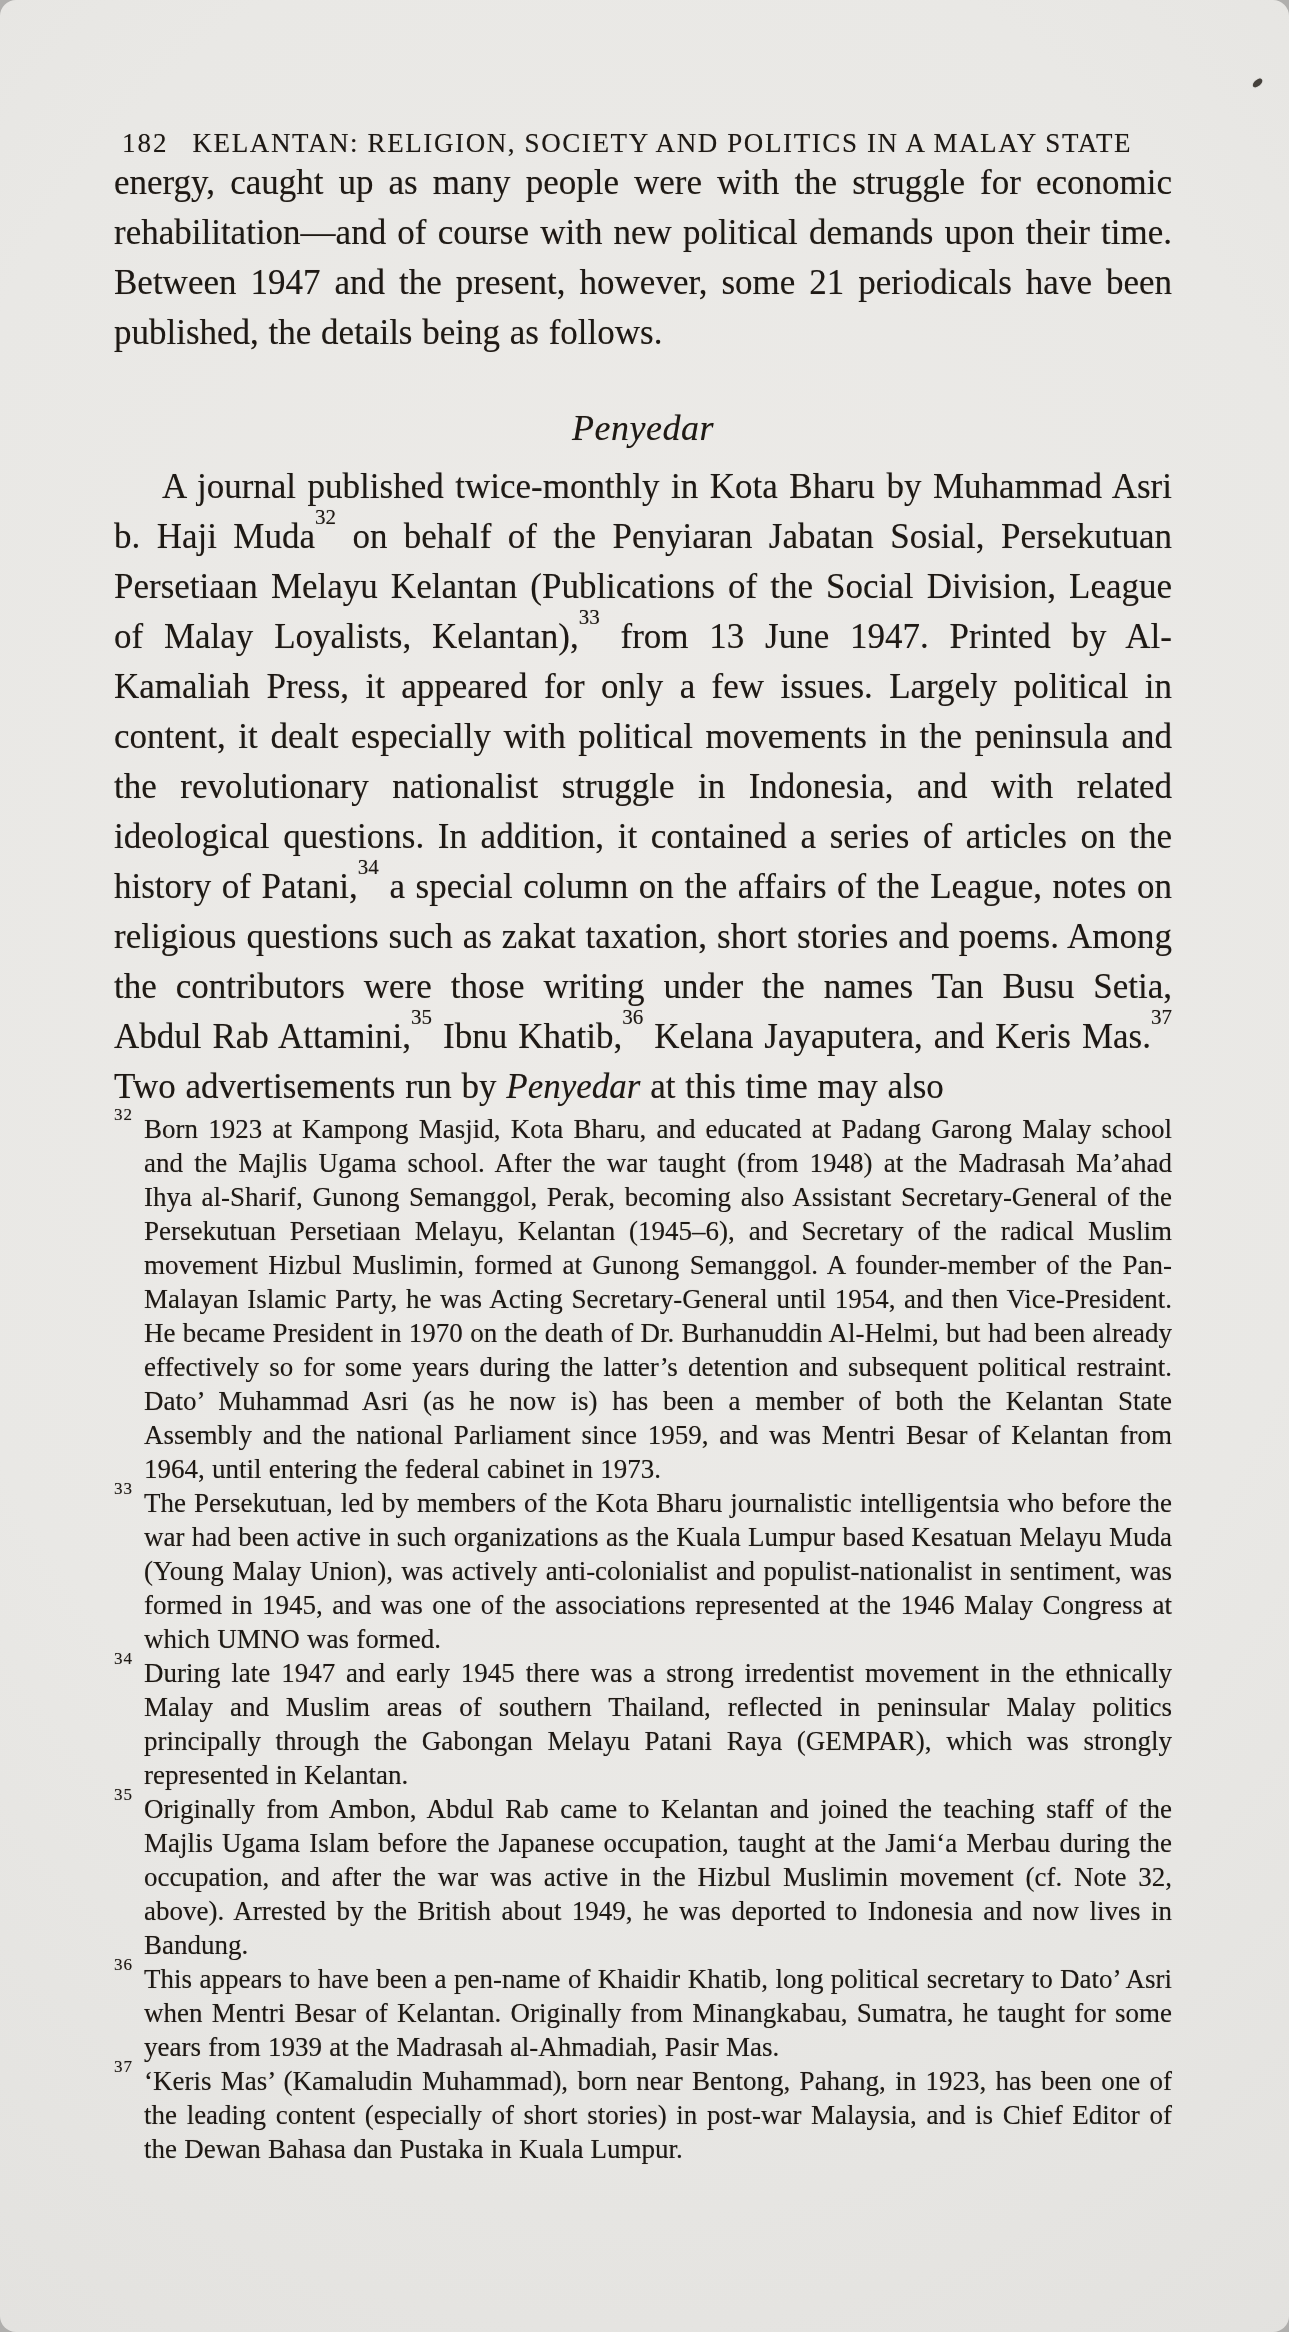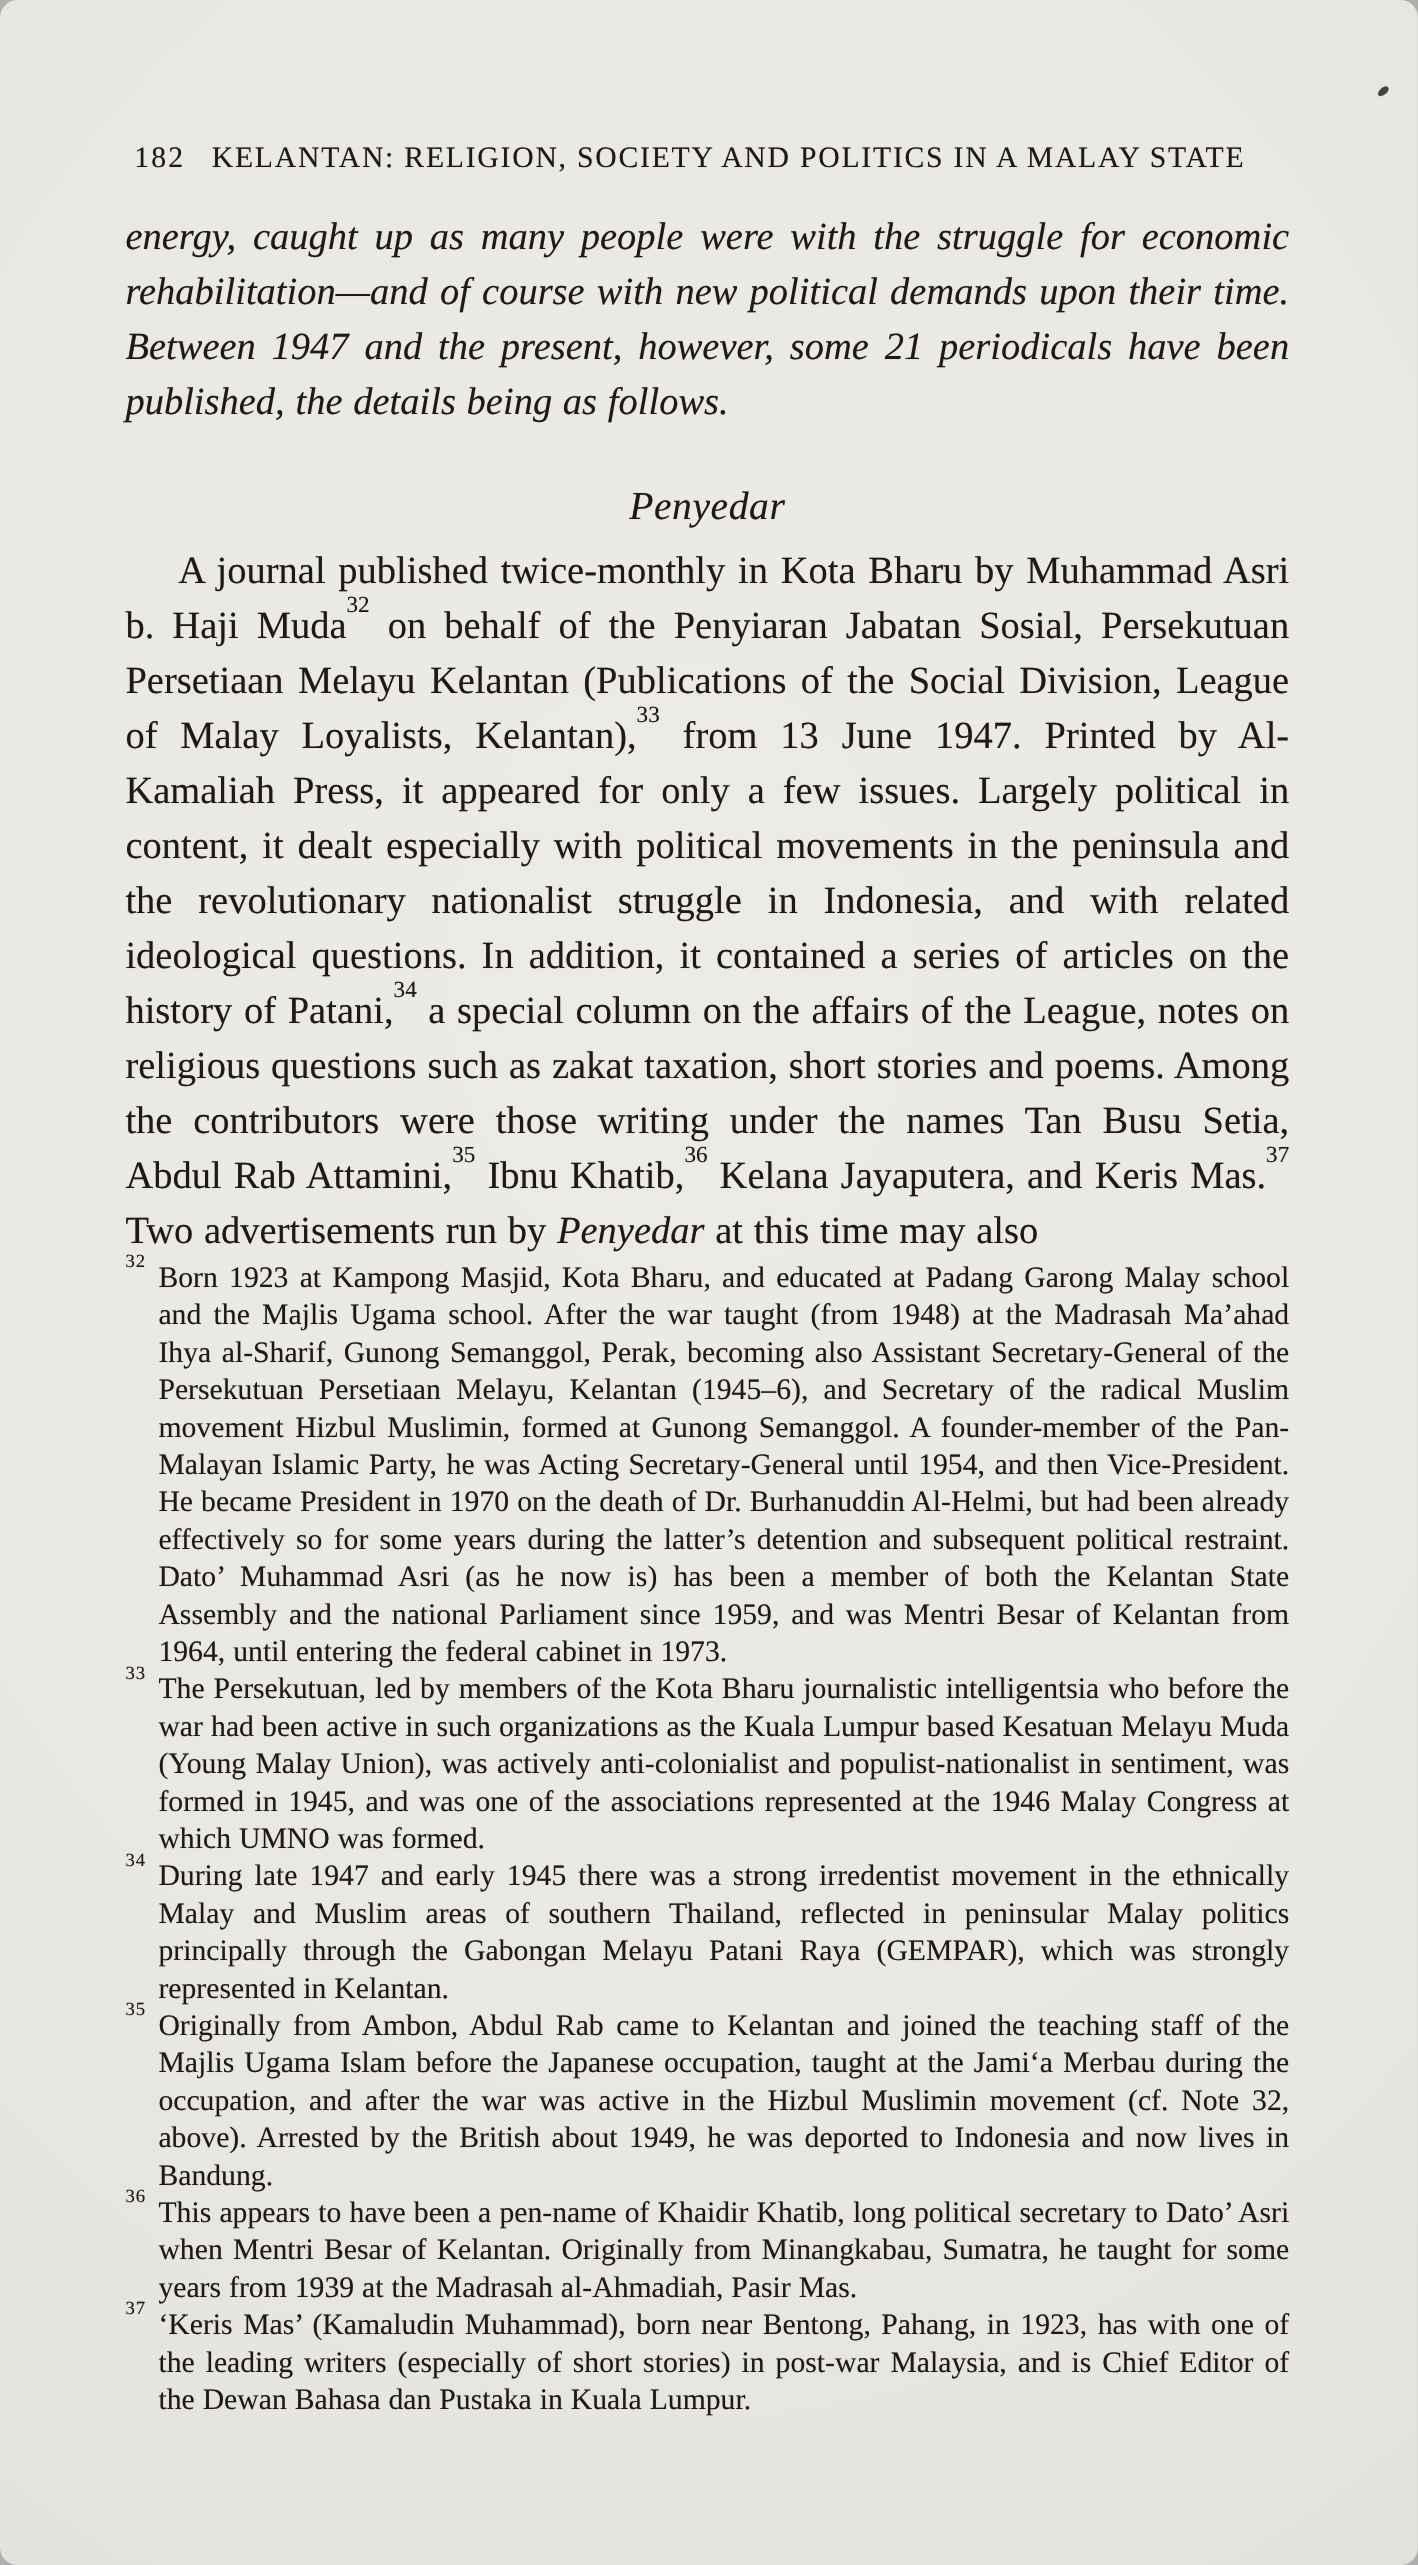--- a/index.html
+++ b/index.html
@@ -42,22 +42,20 @@
     letter-spacing: 2px;
   }
   .body-para {
     margin: 0;
     font-size: 35px;
     line-height: 50px;
     text-align: justify;
     word-spacing: 1px;
   }
   .para-continuation {
-    margin-top: 32px;
-    font-style: italic;
   }
   .section-heading {
     margin: 50px 0 14px 0;
     font-size: 36px;
     line-height: 40px;
     font-weight: normal;
     font-style: italic;
     text-align: center;
     letter-spacing: 0.5px;
   }
@@ -131,18 +129,18 @@
       <p class="footnote"><sup>32</sup><span>Born 1923 at Kampong Masjid, Kota Bharu, and educated at Padang Garong Malay school and the Majlis Ugama school. After the war taught (from 1948) at the Madrasah Ma’ahad Ihya al-Sharif, Gunong Semanggol, Perak, becoming also Assistant Secretary-General of the Persekutuan Persetiaan Melayu, Kelantan (1945–6), and Secretary of the radical Muslim movement Hizbul Muslimin, formed at Gunong Semanggol. A founder-member of the Pan-Malayan Islamic Party, he was Acting Secretary-General until 1954, and then Vice-President. He became President in 1970 on the death of Dr. Burhanuddin Al-Helmi, but had been already effectively so for some years during the latter’s detention and subsequent political restraint. Dato’ Muhammad Asri (as he now is) has been a member of both the Kelantan State Assembly and the national Parliament since 1959, and was Mentri Besar of Kelantan from 1964, until entering the federal cabinet in 1973.</span></p>
 
       <p class="footnote"><sup>33</sup><span>The Persekutuan, led by members of the Kota Bharu journalistic intelligentsia who before the war had been active in such organizations as the Kuala Lumpur based Kesatuan Melayu Muda (Young Malay Union), was actively anti-colonialist and populist-nationalist in sentiment, was formed in 1945, and was one of the associations represented at the 1946 Malay Congress at which UMNO was formed.</span></p>
 
       <p class="footnote"><sup>34</sup><span>During late 1947 and early 1945 there was a strong irredentist movement in the ethnically Malay and Muslim areas of southern Thailand, reflected in peninsular Malay politics principally through the Gabongan Melayu Patani Raya (GEMPAR), which was strongly represented in Kelantan.</span></p>
 
       <p class="footnote"><sup>35</sup><span>Originally from Ambon, Abdul Rab came to Kelantan and joined the teaching staff of the Majlis Ugama Islam before the Japanese occupation, taught at the Jami‘a Merbau during the occupation, and after the war was active in the Hizbul Muslimin movement (cf. Note 32, above). Arrested by the British about 1949, he was deported to Indonesia and now lives in Bandung.</span></p>
 
       <p class="footnote"><sup>36</sup><span>This appears to have been a pen-name of Khaidir Khatib, long political secretary to Dato’ Asri when Mentri Besar of Kelantan. Originally from Minangkabau, Sumatra, he taught for some years from 1939 at the Madrasah al-Ahmadiah, Pasir Mas.</span></p>
 
-      <p class="footnote"><sup>37</sup><span>‘Keris Mas’ (Kamaludin Muhammad), born near Bentong, Pahang, in 1923, has with one of the leading writers (especially of short stories) in post-war Malaysia, and is Chief Editor of the Dewan Bahasa dan Pustaka in Kuala Lumpur.</span></p>
+      <p class="footnote"><sup>37</sup><span>‘Keris Mas’ (Kamaludin Muhammad), born near Bentong, Pahang, in 1923, has been one of the leading content (especially of short stories) in post-war Malaysia, and is Chief Editor of the Dewan Bahasa dan Pustaka in Kuala Lumpur.</span></p>
 
     </section>
 
   </div>
 </div>
 
 </body></html>

